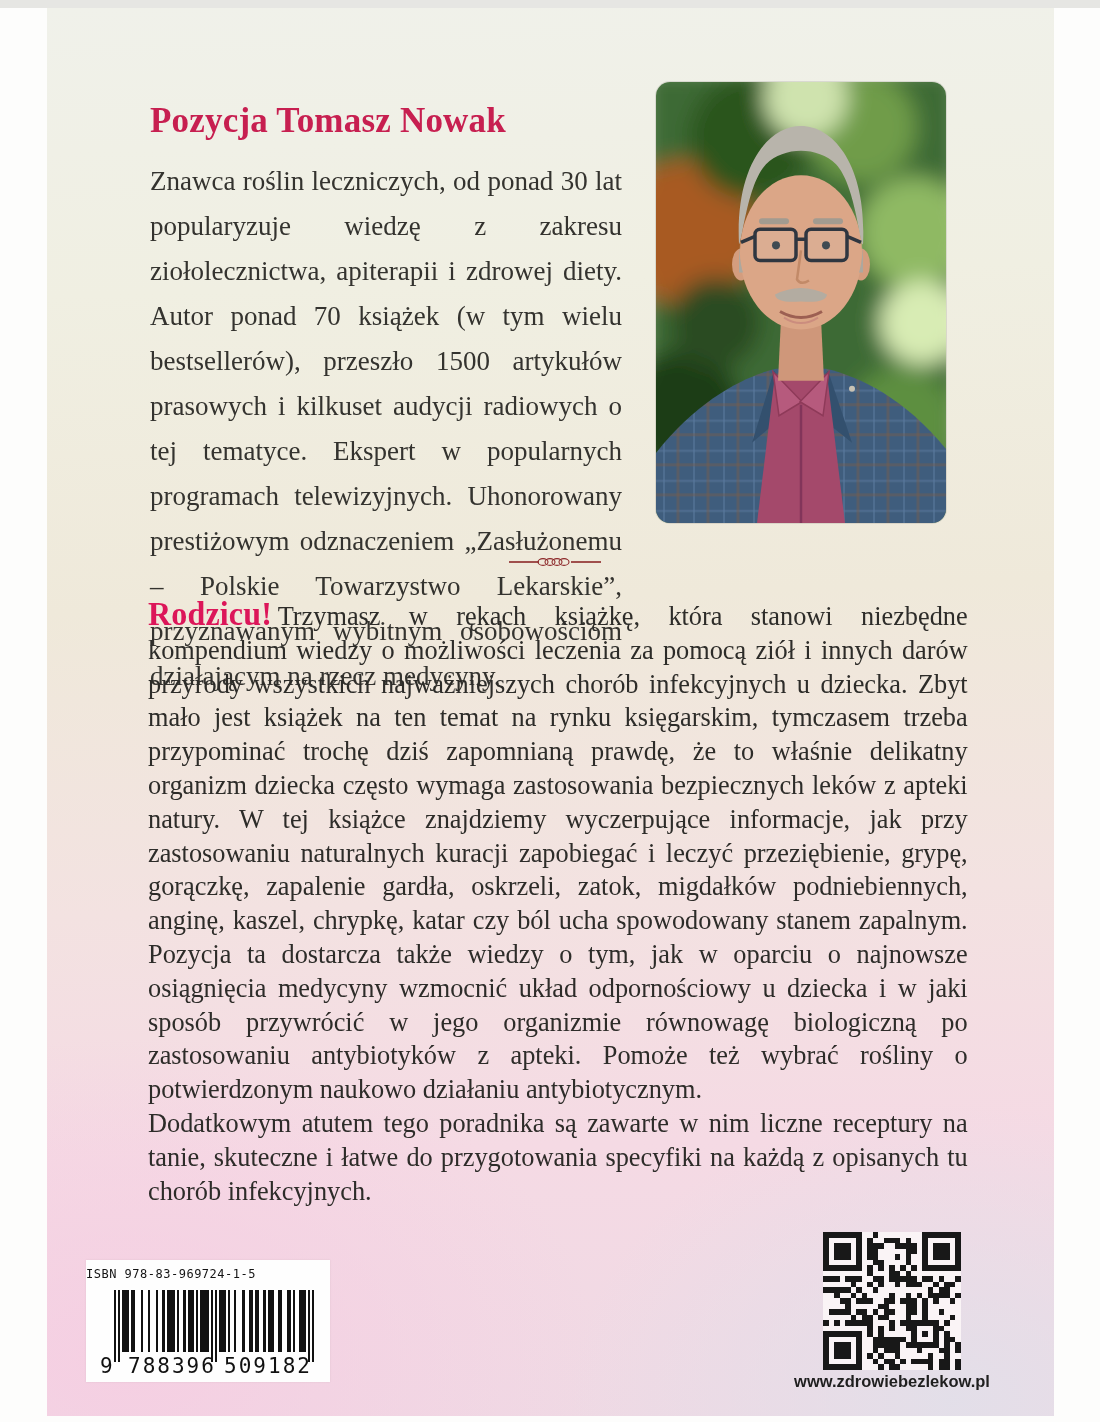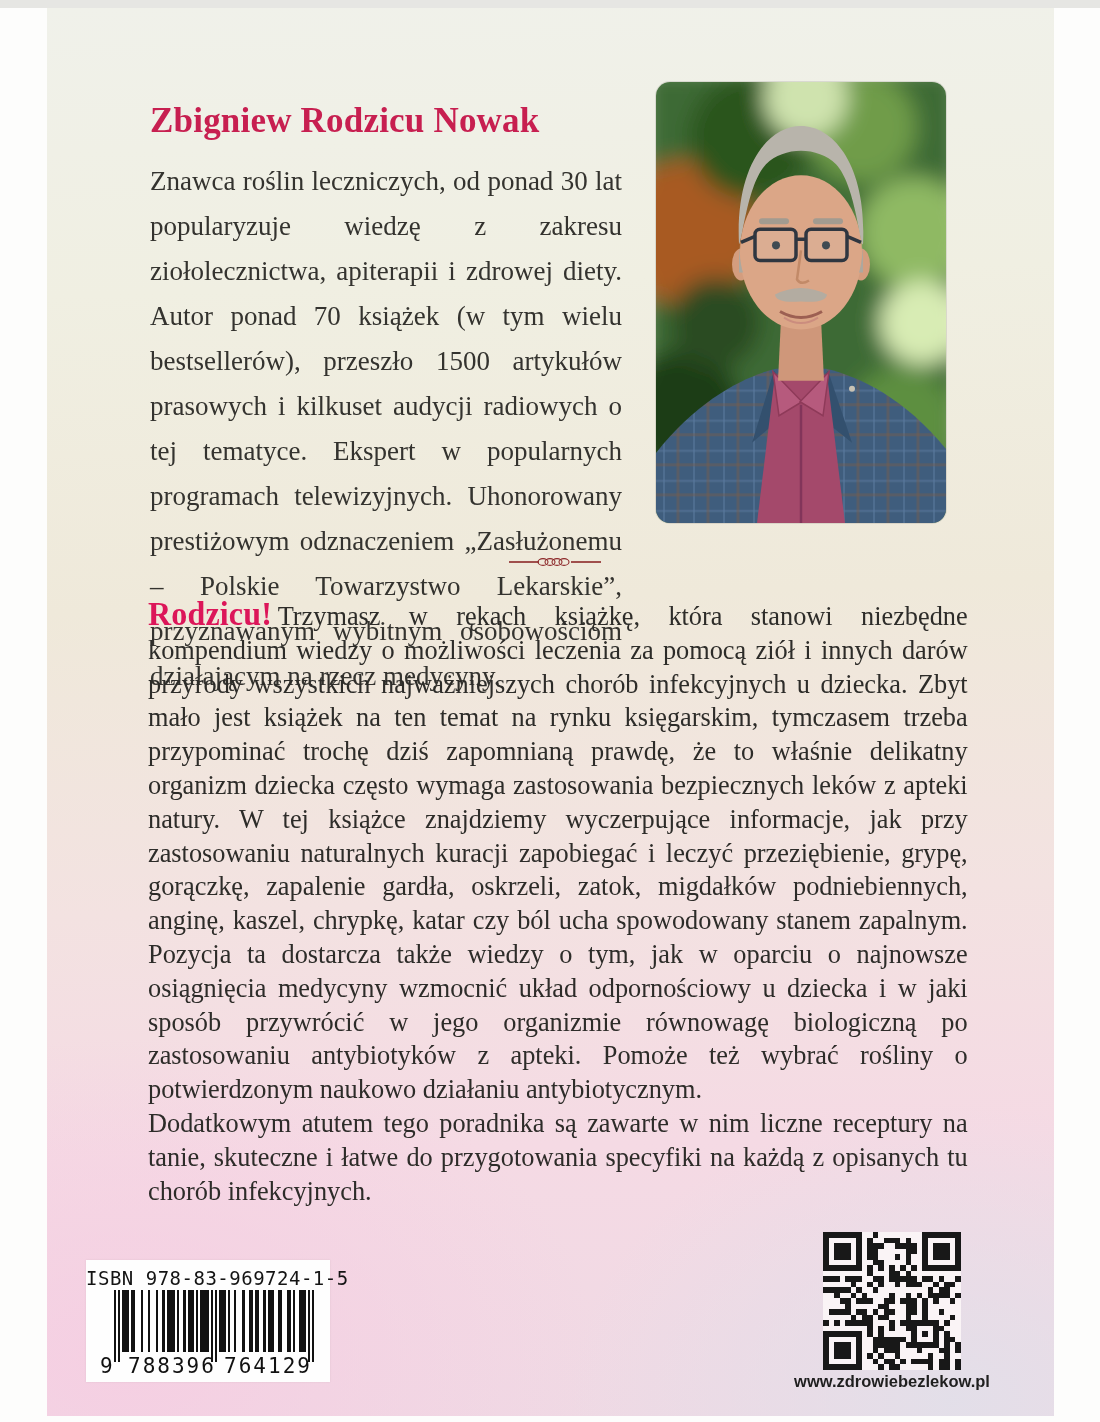--- a/index.html
+++ b/index.html
@@ -35,22 +35,22 @@
     transform:scaleX(0.94);transform-origin:left top;
     font-size:28px;line-height:33.8px;color:#2d2c29;text-align:justify;
   }
   .blurb p{margin:0;}
   .lead{font-size:34px;font-weight:bold;color:#dc1659;letter-spacing:.2px;padding-right:6px;}
   .isbn-box{
     position:absolute;left:39px;top:1252px;width:244px;height:122px;
     background:#fefefe;box-shadow:0 0 2px rgba(0,0,0,.08);
   }
   .isbn-label{
-    position:absolute;left:0;top:7px;width:100%;text-align:center;
-    font-family:"DejaVu Sans Mono", monospace;font-size:19px;color:#141414;letter-spacing:.5px;white-space:nowrap;
+    position:absolute;left:0;top:7px;width:100%;text-align:left;
+    font-family:"DejaVu Sans Mono", monospace;font-size:12px;color:#141414;letter-spacing:.5px;white-space:nowrap;
   }
   .barcode-wrap{position:absolute;left:14px;top:30px;width:218px;height:88px;}
   .barcode-wrap svg{position:absolute;left:14px;top:0;width:200px;height:72px;shape-rendering:crispEdges;}
   .ean-digit{
     position:absolute;bottom:0;font-family:"DejaVu Sans Mono", monospace;
     font-size:21px;color:#111;letter-spacing:2px;white-space:nowrap;
   }
   .ean-d1{left:0px;}
   .ean-d2{left:28px;width:88px;text-align:left;}
   .ean-d3{left:124px;width:88px;text-align:center;}
@@ -61,21 +61,21 @@
     font-family:"Liberation Sans", sans-serif;font-size:16.5px;color:#1f1f1f;font-weight:bold;
   }
 </style>
 </head>
 <body>
 
 <div class="scan-edge-top"></div>
 
 <div class="cover">
 
-  <h1 class="author-name">Zbigniew Rodzicu Nowak</h1>
+  <h1 class="author-name">Pozycja Tomasz Nowak</h1>
 
   <p class="author-bio">Znawca roślin leczniczych, od ponad 30 lat popularyzuje wiedzę z zakresu ziołolecznictwa, apiterapii i zdrowej diety. Autor ponad 70 książek (w tym wielu bestsellerów), przeszło 1500 artykułów prasowych i kilkuset audycji radiowych o tej tematyce. Ekspert w popularnych programach telewizyjnych. Uhonorowany prestiżowym odznaczeniem „Zasłużonemu – Polskie Towarzystwo Lekarskie”, przyznawanym wybitnym osobowościom działającym na rzecz medycyny.</p>
 
   <div class="author-photo">
     <svg viewBox="0 0 290 440" preserveAspectRatio="none">
       <defs>
         <filter id="blur1" x="-20%" y="-20%" width="140%" height="140%">
             <feGaussianBlur stdDeviation="11"></feGaussianBlur>
           </filter>
         <pattern id="plaid" width="30" height="30" patternUnits="userSpaceOnUse">
@@ -202,21 +202,21 @@
           <rect x="83" y="0" width="1" height="26.5"></rect>
           <rect x="85" y="0" width="1" height="26.5"></rect>
           <rect x="88" y="0" width="1" height="26.5"></rect>
           <rect x="89" y="0" width="1" height="26.5"></rect>
           <rect x="90" y="0" width="1" height="26.5"></rect>
           <rect x="92" y="0" width="1" height="31"></rect>
           <rect x="94" y="0" width="1" height="31"></rect>
         </svg>
       <span class="ean-digit ean-d1">9</span>
       <span class="ean-digit ean-d2">788396</span>
-      <span class="ean-digit ean-d3">764129</span>
+      <span class="ean-digit ean-d3">509182</span>
     </div>
   </div>
 
   <div class="qr">
     <svg viewBox="0 0 25 25" fill="#181818">
         <rect x="0" y="0" width="25" height="25" fill="#faf4f6"></rect>
         <rect x="0" y="0" width="1" height="1"></rect>
         <rect x="1" y="0" width="1" height="1"></rect>
         <rect x="2" y="0" width="1" height="1"></rect>
         <rect x="3" y="0" width="1" height="1"></rect>

